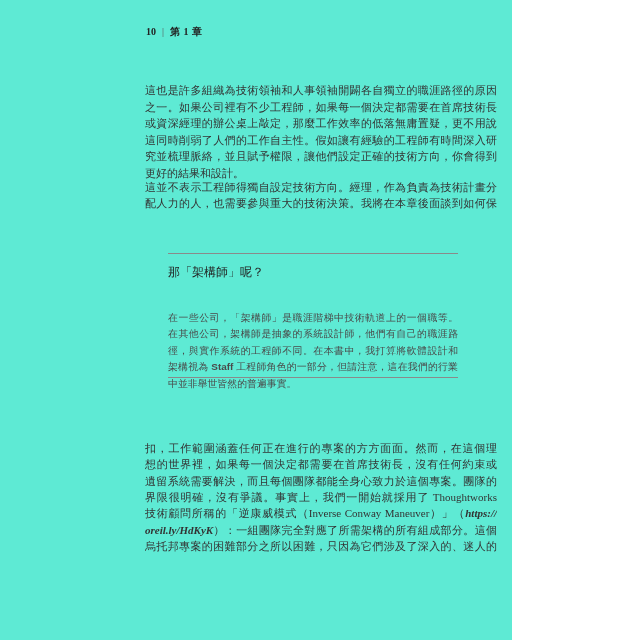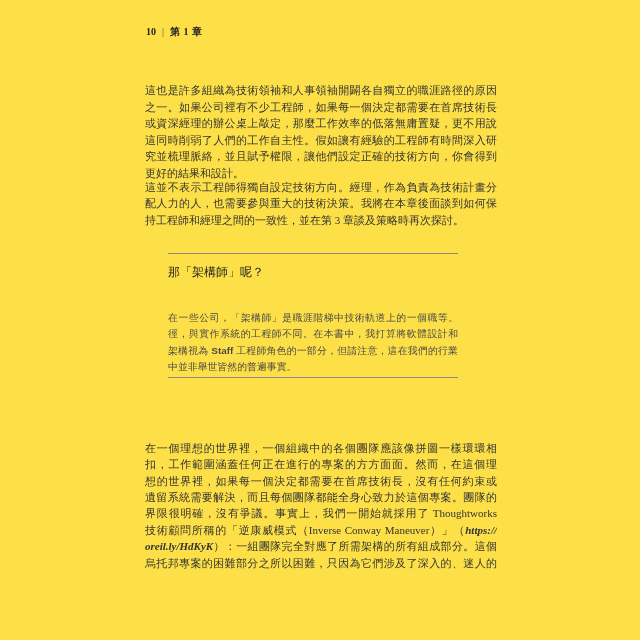--- a/index.html
+++ b/index.html
@@ -1,20 +1,20 @@
 <!DOCTYPE html>
 <html><head>
   <meta charset="utf-8">
   <style>
     html, body { margin: 0; padding: 0; }
     body {
       width: 640px; height: 640px; background: #ffffff;
       position: relative; overflow: hidden;
     }
-    .page { position: absolute; left: 0; top: 0; width: 640px; height: 640px; background: #fde047; }
+    .page { position: absolute; left: 0; top: 0; width: 512px; height: 640px; background: #5eead4; }
     .serif { font-family: "Liberation Serif", "DejaVu Serif", serif; }
     .sans { font-family: "Liberation Sans", "DejaVu Sans", sans-serif; }
 
     .running-head {
       position: absolute; top: 25px; left: 146px;
       font-size: 10px; line-height: 14px; color: #222;
       white-space: nowrap;
     }
     .running-head .pg { font-weight: bold; }
     .running-head .sep { margin: 0 6px; color: #555; }
@@ -72,35 +72,34 @@
     <div class="line">之一。如果公司裡有不少工程師，如果每一個決定都需要在首席技術長</div>
     <div class="line">或資深經理的辦公桌上敲定，那麼工作效率的低落無庸置疑，更不用說</div>
     <div class="line">這同時削弱了人們的工作自主性。假如讓有經驗的工程師有時間深入研</div>
     <div class="line">究並梳理脈絡，並且賦予權限，讓他們設定正確的技術方向，你會得到</div>
     <div class="line last">更好的結果和設計。</div>
   </div>
 
   <div class="para serif" style="top:178.5px;">
     <div class="line">這並不表示工程師得獨自設定技術方向。經理，作為負責為技術計畫分</div>
     <div class="line">配人力的人，也需要參與重大的技術決策。我將在本章後面談到如何保</div>
-    <div class="line last">持工程師和經理之間的一致性，並在第 3 章談及策略時再次探討。</div>
   </div>
 
   <div class="rule" style="top:252.5px;"></div>
   <div class="sidebar-title sans">那「架構師」呢？</div>
   <div class="sidebar-body sans">
     <div class="line">在一些公司，「架構師」是職涯階梯中技術軌道上的一個職等。</div>
+    <div class="line">在其他公司，架構師是抽象的系統設計師，他們有自己的職涯路</div>
     <div class="line">徑，與實作系統的工程師不同。在本書中，我打算將軟體設計和</div>
     <div class="line"><span>架構視為 </span><span class="staff">Staff</span><span> 工程師角色的一部分，但請注意，這在我們的行業</span></div>
     <div class="line last">中並非舉世皆然的普遍事實。</div>
   </div>
   <div class="rule" style="top:376.5px;"></div>
 
   <div class="para serif section-body" style="top:439.7px;">
-    <div class="line">在一個理想的世界裡，一個組織中的各個團隊應該像拼圖一樣環環相</div>
     <div class="line">扣，工作範圍涵蓋任何正在進行的專案的方方面面。然而，在這個理</div>
     <div class="line">想的世界裡，如果每一個決定都需要在首席技術長，沒有任何約束或</div>
     <div class="line">遺留系統需要解決，而且每個團隊都能全身心致力於這個專案。團隊的</div>
     <div class="line">界限很明確，沒有爭議。事實上，我們一開始就採用了 Thoughtworks</div>
     <div class="line"><span>技術顧問所稱的「逆康威模式（Inverse Conway Maneuver）」（</span><span class="url">https://</span></div>
     <div class="line"><span class="url">oreil.ly/HdKyK</span><span>）：一組團隊完全對應了所需架構的所有組成部分。這個</span></div>
     <div class="line">烏托邦專案的困難部分之所以困難，只因為它們涉及了深入的、迷人的</div>
   </div>
 
 </div>

